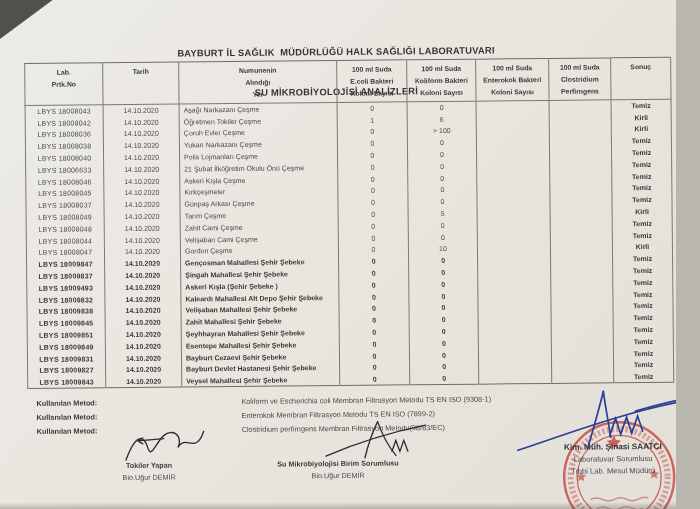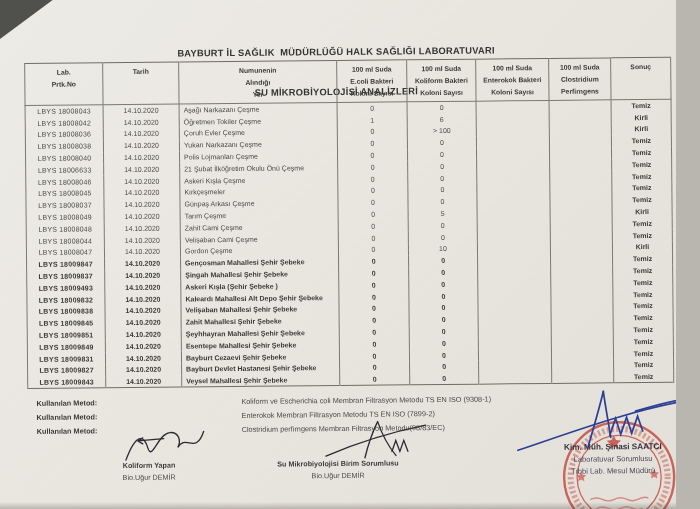--- a/index.html
+++ b/index.html
@@ -389,21 +389,21 @@
           <span class="method-label">Kullanılan Metod:</span>
           <span class="method-value">Clostridium perfirngens Membran Filtrasyon Metodu(98/83/EC)</span>
         </div>
       </div>
 
     <svg class="ink ink-left" width="88" height="40" viewBox="0 0 88 40">
       <path d="M6,34 C16,8 24,8 28,22 C32,36 38,8 50,7 C58,6 62,14 58,22 C66,8 76,30 84,6"></path>
       <path d="M44,13 L18,15 M18,15 l5,-3 M18,15 l5,3"></path>
     </svg>
     <div class="sig sig-left">
-      <div class="role">Koliform Yapan</div>
+      <div class="role">Tokiler Yapan</div>
       <div class="name">Bio.Uğur DEMİR</div>
     </div>
 
     <svg class="ink ink-mid" width="112" height="46" viewBox="0 0 112 46">
       <path d="M6,40 C30,30 64,18 106,10"></path>
       <path d="M58,6 C52,18 48,30 45,42"></path>
       <path d="M58,6 C62,18 68,30 76,40"></path>
       <path d="M72,36 l4,-11 l4,11 l4,-11 l4,11"></path>
     </svg>
     <div class="sig sig-mid">

